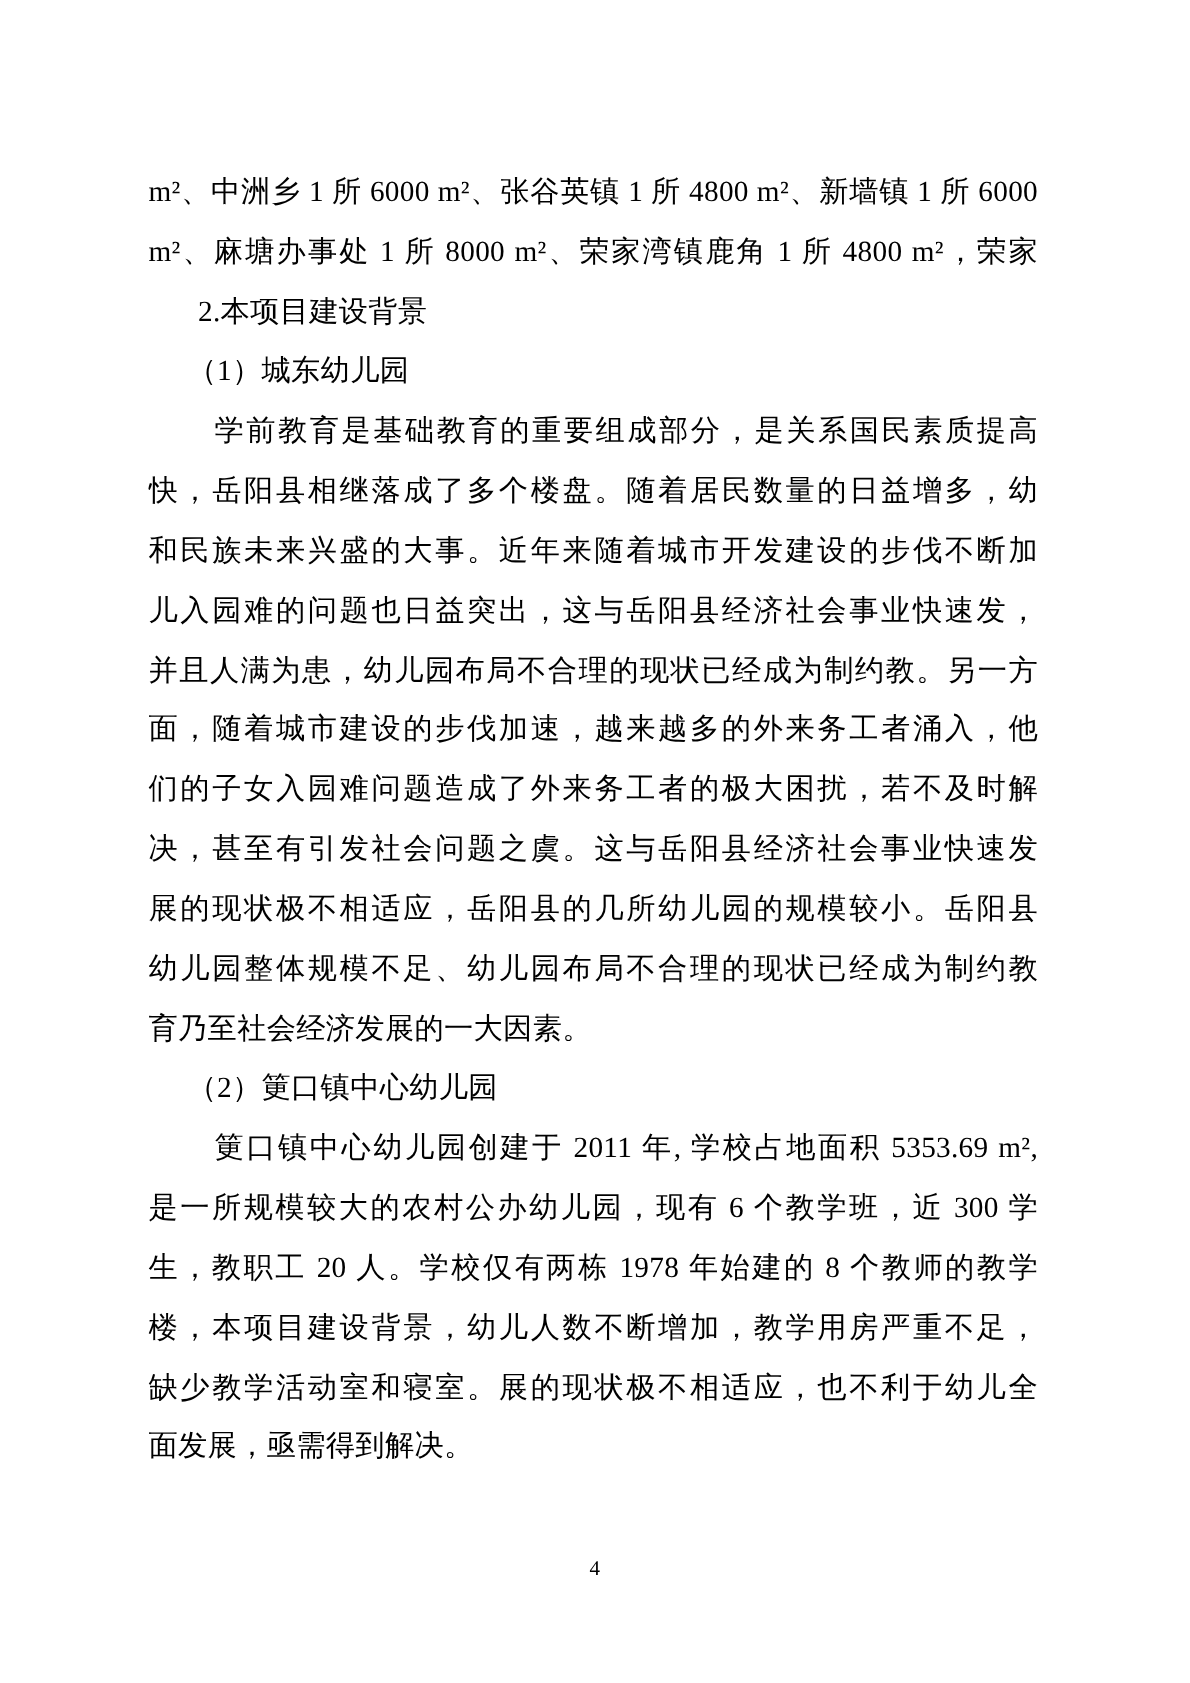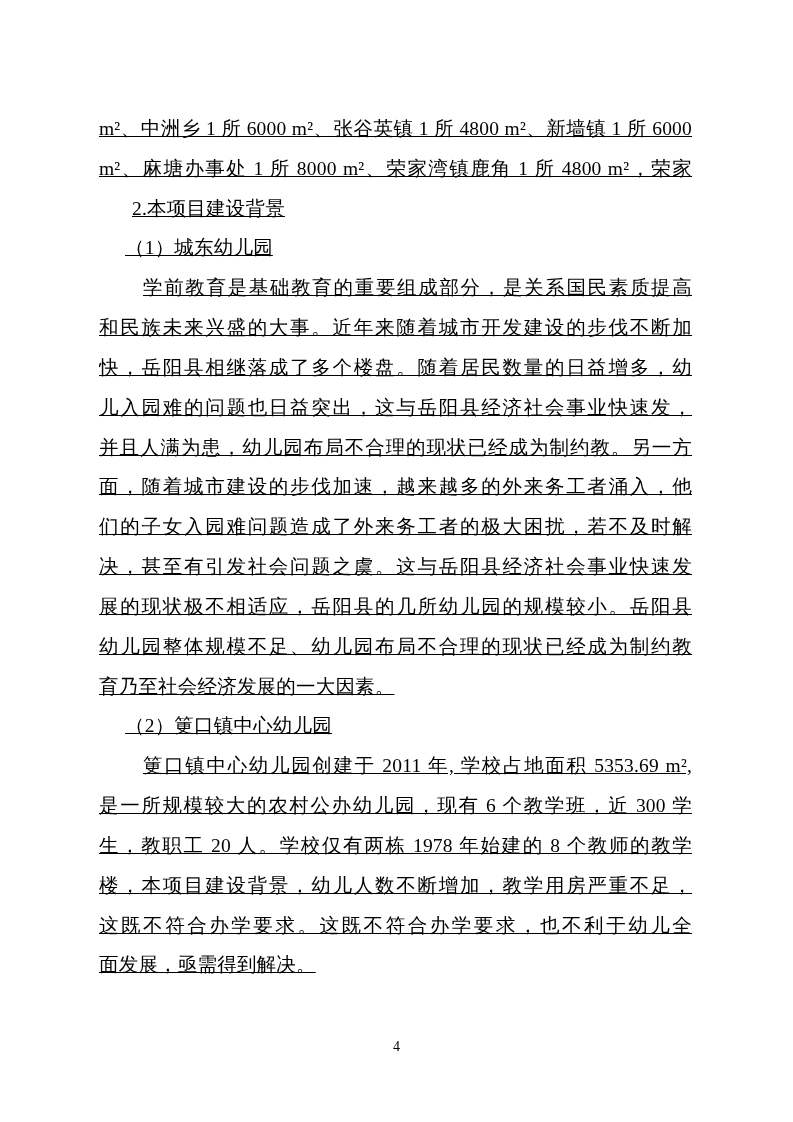--- a/index.html
+++ b/index.html
@@ -17,21 +17,20 @@
     color: #000000;
   }
   .body-text {
     position: absolute;
     left: 99px;
     top: 109px;
     width: 593px;
     font-size: 19.5px;
     line-height: 39.83px;
     letter-spacing: 0.2px;
-    text-decoration: underline;
   }
   .line {
     height: 39.83px;
     overflow: hidden;
     text-align: justify;
     text-justify: inter-character;
     white-space: normal;
   }
   .line.fill {
     text-align-last: justify;
@@ -55,34 +54,34 @@
 </head>
 <body>
 
 <div class="page">
   <div class="body-text" id="body-lines">
       <div class="line fill">m²、中洲乡 1 所 6000 m²、张谷英镇 1 所 4800 m²、新墙镇 1 所 6000</div>
       <div class="line fill">m²、麻塘办事处 1 所 8000 m²、荣家湾镇鹿角 1 所 4800 m²，荣家</div>
       <div class="line i-heading">2.本项目建设背景</div>
       <div class="line i-paren">（1）城东幼儿园</div>
       <div class="line fill i-first">学前教育是基础教育的重要组成部分，是关系国民素质提高</div>
+      <div class="line fill">快，岳阳县相继落成了多个楼盘。随着居民数量的日益增多，幼</div>
       <div class="line fill">和民族未来兴盛的大事。近年来随着城市开发建设的步伐不断加</div>
-      <div class="line fill">快，岳阳县相继落成了多个楼盘。随着居民数量的日益增多，幼</div>
       <div class="line fill">儿入园难的问题也日益突出，这与岳阳县经济社会事业快速发，</div>
       <div class="line fill">并且人满为患，幼儿园布局不合理的现状已经成为制约教。另一方</div>
       <div class="line fill">面，随着城市建设的步伐加速，越来越多的外来务工者涌入，他</div>
       <div class="line fill">们的子女入园难问题造成了外来务工者的极大困扰，若不及时解</div>
       <div class="line fill">决，甚至有引发社会问题之虞。这与岳阳县经济社会事业快速发</div>
       <div class="line fill">展的现状极不相适应，岳阳县的几所幼儿园的规模较小。岳阳县</div>
       <div class="line fill">幼儿园整体规模不足、幼儿园布局不合理的现状已经成为制约教</div>
       <div class="line">育乃至社会经济发展的一大因素。</div>
       <div class="line i-paren">（2）筻口镇中心幼儿园</div>
       <div class="line fill i-first">筻口镇中心幼儿园创建于 2011 年, 学校占地面积 5353.69 m²,</div>
       <div class="line fill">是一所规模较大的农村公办幼儿园，现有 6 个教学班，近 300 学</div>
       <div class="line fill">生，教职工 20 人。学校仅有两栋 1978 年始建的 8 个教师的教学</div>
       <div class="line fill">楼，本项目建设背景，幼儿人数不断增加，教学用房严重不足，</div>
-      <div class="line fill">这既不符合办学要求。这既不符合办学要求，也不利于幼儿全</div>
+      <div class="line fill">缺少教学活动室和寝室。展的现状极不相适应，也不利于幼儿全</div>
       <div class="line">面发展，亟需得到解决。</div>
     </div>
   <div class="footer">
     <span class="pagenum">4</span>
   </div>
 </div>
 
 </body></html>

